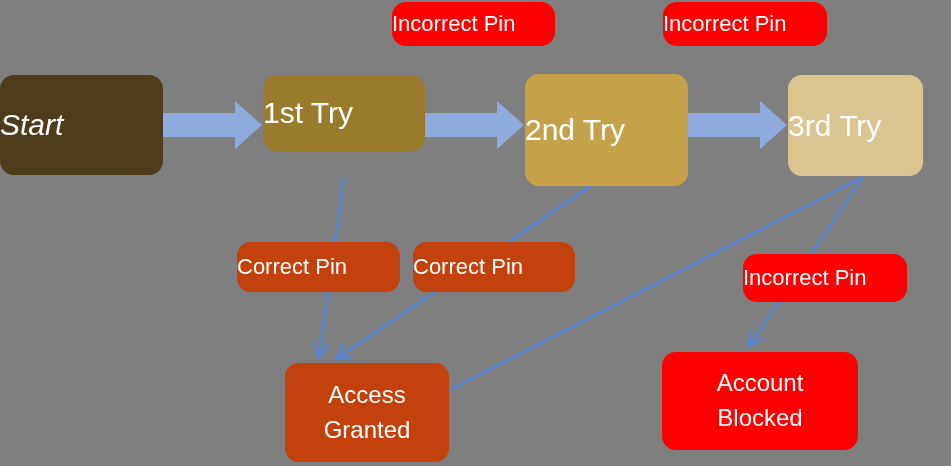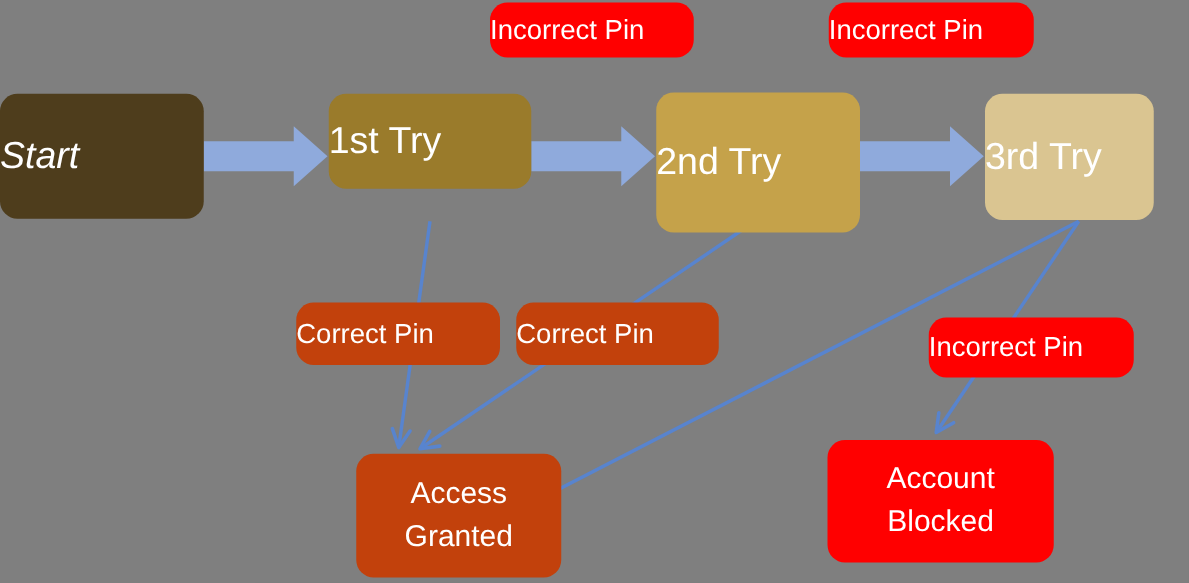--- a/index.html
+++ b/index.html
@@ -40,21 +40,21 @@
   .c-try2  { background: #C5A24A; left: 525px; top: 74px; width: 163px; height: 112px; }
   .c-try3  { background: #DAC591; left: 788px; top: 75px; width: 135px; height: 101px; }
   .c-red   { background: #FF0000; }
   .c-green { background: #c2410c; }
   .pos-inc1 { left: 392px; top: 2px;   width: 163px; height: 44px; }
   .pos-inc2 { left: 663px; top: 2px;   width: 164px; height: 44px; }
   .pos-inc3 { left: 743px; top: 254px; width: 164px; height: 48px; }
   .pos-cor1 { left: 237px; top: 242px; width: 163px; height: 50px; }
   .pos-cor2 { left: 413px; top: 242px; width: 162px; height: 50px; }
   .pos-access  { left: 238px; top: 363px; width: 164px; height: 99px; margin-left: 47px; }
-  .pos-blocked { left: 662px; top: 352px; width: 181px; height: 98px; }
+  .pos-blocked { left: 662px; top: 352px; width: 196px; height: 98px; }
 </style>
 </head>
 <body>
 
 <div class="canvas">
 
   <svg class="arrows-layer" viewBox="0 0 951 466" xmlns="http://www.w3.org/2000/svg">
     <defs>
       <marker id="ah" viewBox="0 0 14 14" refX="12" refY="7" markerWidth="20" markerHeight="20" markerUnits="userSpaceOnUse" orient="auto">
         <path d="M2,2 L12,7 L2,12" fill="none" stroke="#5884CE" stroke-width="2" stroke-linecap="round" stroke-linejoin="round"></path>

